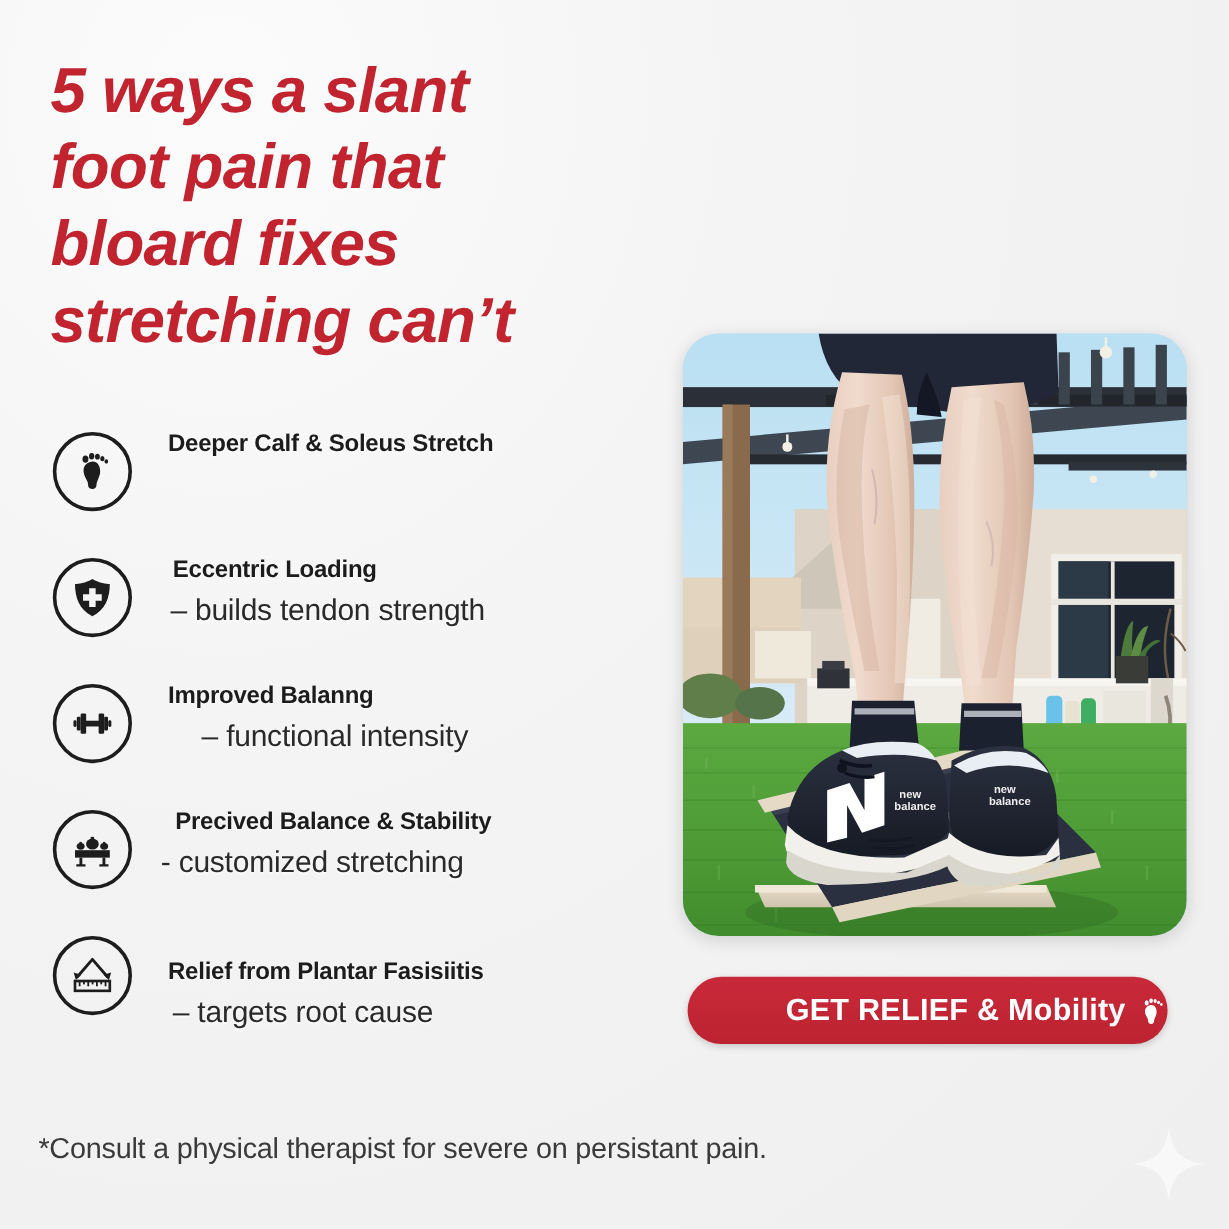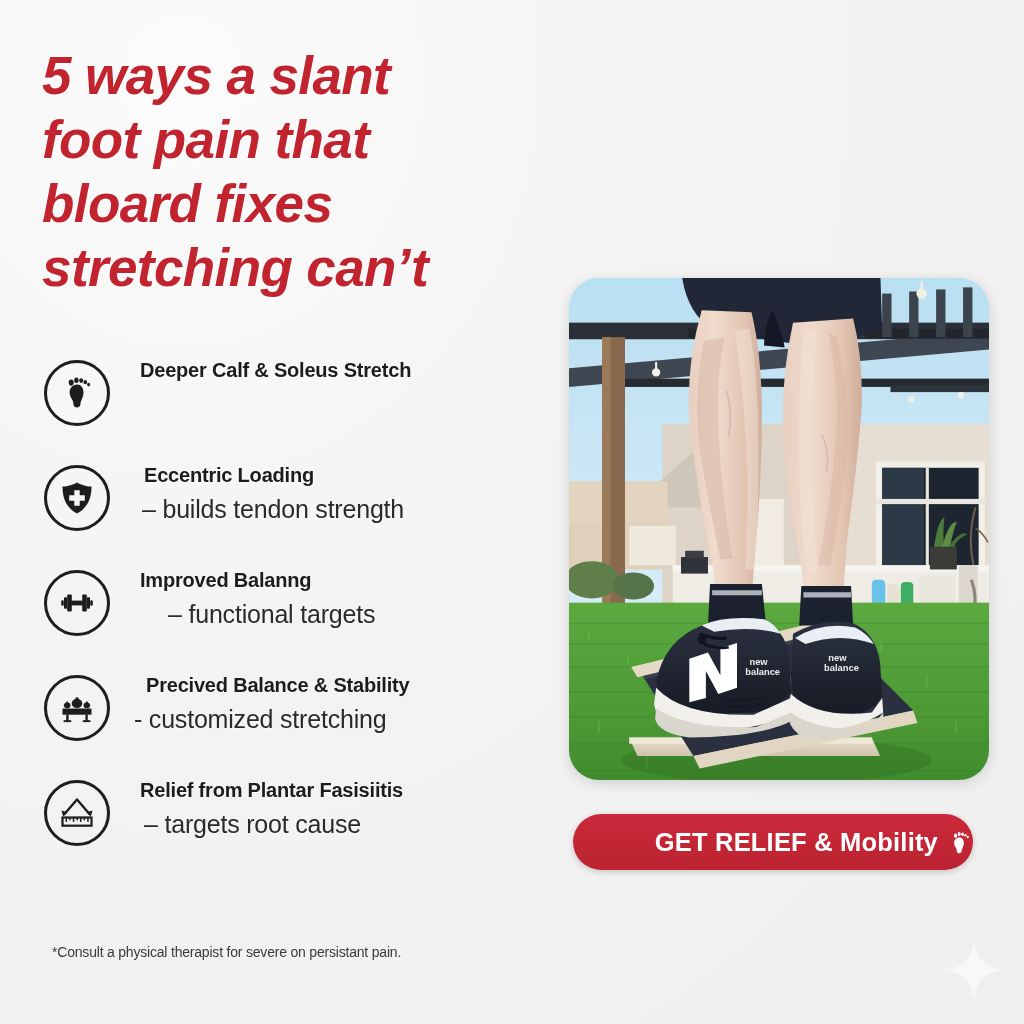--- a/index.html
+++ b/index.html
@@ -62,21 +62,21 @@
   }
   
   .benefit.i1 .btxt { left:98px; }
   .benefit.i2 .btxt { left:102px; }
   .benefit.i2 .bsub { margin-left:-2px; }
   .benefit.i3 .btxt { left:98px; }
   .benefit.i3 .bsub { margin-left:28px; }
   .benefit.i4 .btxt { left:108px; }
   .benefit.i4 .btitle { margin-left:-4px; }
   .benefit.i4 .bsub { margin-left:-16px; }
-  .benefit.i5 .btxt { left:98px; }
+  .benefit.i5 .btxt { left:98px;margin-top:20px; }
   .benefit.i5 .bsub { margin-left:4px; }
 
   
   .photo {
     position:absolute; left:569px; top:278px;
     width:420px; height:502px;
     border-radius:30px;
     overflow:hidden;
     box-shadow:0 3px 14px rgba(0,0,0,.14);
     background:#bfe0f0;
@@ -96,22 +96,22 @@
     display:flex; align-items:center; justify-content:flex-end;
     gap:9px;
     box-shadow:0 2px 6px rgba(0,0,0,.18);
     cursor:pointer;
   }
   .cta .cta-foot { display:flex; align-items:center; }
   .cta .cta-foot svg { display:block; }
 
   
   .disclaimer {
-    position:absolute; left:52px; top:944px;
-    font-size:14px; color:#3a3a3a; letter-spacing:-0.2px;
+    position:absolute; left:32px; top:944px;
+    font-size:24px; color:#3a3a3a; letter-spacing:-0.2px;
     white-space:nowrap;
   }
 </style>
 </head>
 <body>
 
 <div id="poster">
 
   <h1 class="headline">
     <span class="hl-line">5 ways a slant</span>
@@ -158,21 +158,21 @@
           <rect x="11.2" y="12.6" width="4.6" height="16.8" rx="1" fill="#1d1d1d"></rect>
           <rect x="26.2" y="12.6" width="4.6" height="16.8" rx="1" fill="#1d1d1d"></rect>
           <rect x="8" y="15.2" width="3.2" height="11.6" rx="1" fill="#1d1d1d"></rect>
           <rect x="30.8" y="15.2" width="3.2" height="11.6" rx="1" fill="#1d1d1d"></rect>
           <rect x="5.2" y="18.2" width="2.6" height="5.6" rx="1.2" fill="#1d1d1d"></rect>
           <rect x="34.2" y="18.2" width="2.6" height="5.6" rx="1.2" fill="#1d1d1d"></rect>
         </svg>
       </span>
       <div class="btxt">
         <div class="btitle">Improved Balanng</div>
-        <div class="bsub">– functional targets</div>
+        <div class="bsub">– functional intensity</div>
       </div>
     </div>
 
     <div class="benefit i4">
       <span class="ico">
         <svg width="42" height="42" viewBox="0 0 42 42">
           <rect x="6.5" y="21.5" width="29" height="6.2" fill="#1d1d1d"></rect>
           <rect x="10.2" y="27.7" width="2.4" height="6.4" fill="#1d1d1d"></rect>
           <rect x="29.4" y="27.7" width="2.4" height="6.4" fill="#1d1d1d"></rect>
           <rect x="7.6" y="33.2" width="7.6" height="1.9" fill="#1d1d1d"></rect>

